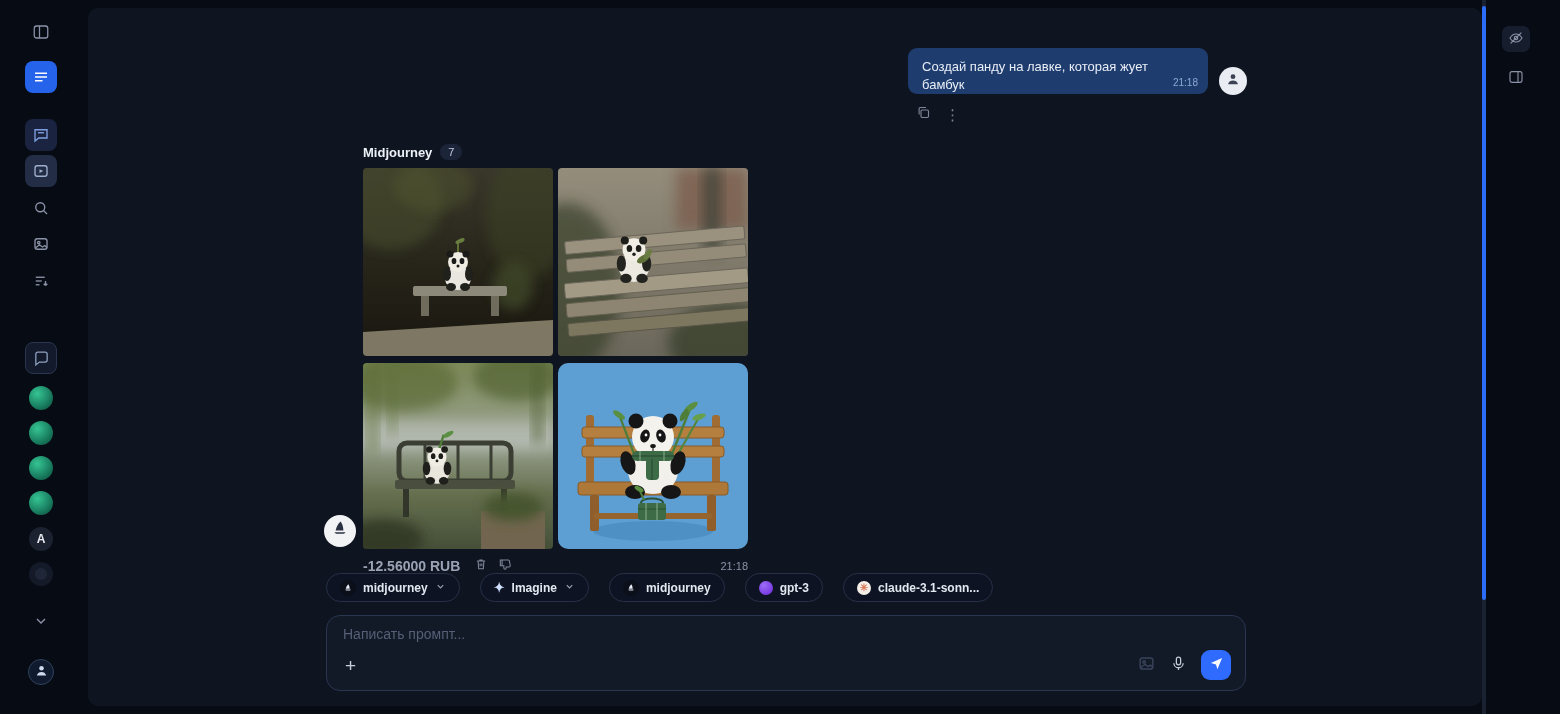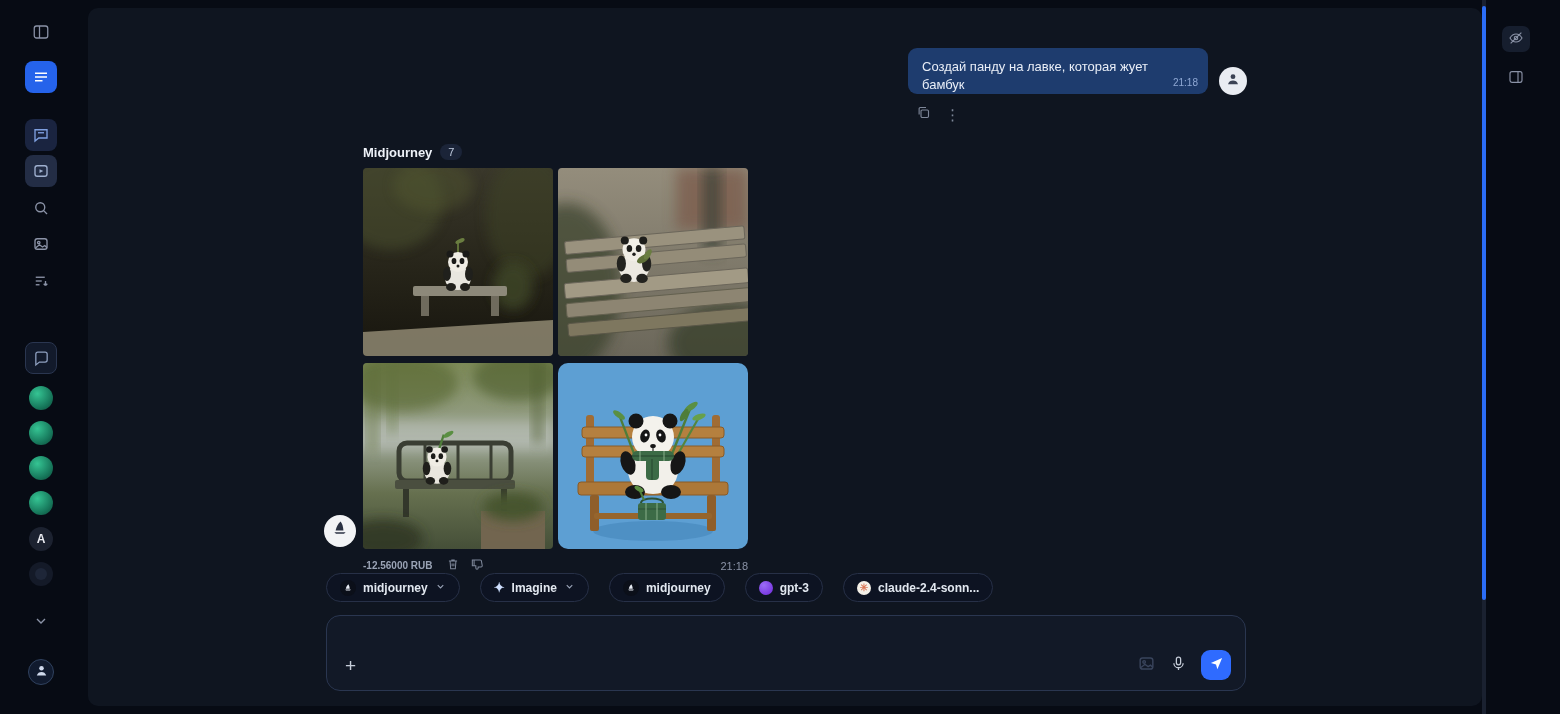--- a/index.html
+++ b/index.html
@@ -42,21 +42,21 @@
   .grid { position:absolute; left:275px; top:160px; display:grid; grid-template-columns:190px 190px;
           grid-template-rows:188px 186px; gap:7px 5px; }
   .tile { overflow:hidden; border-radius:4px; cursor:pointer; padding:0; border:none; background:none; }
   .tile svg { display:block; width:100%; height:100%; }
   .tile.big-round { border-radius:10px; }
 
   .shark-avatar { position:absolute; left:236px; top:507px; width:32px; height:32px; border-radius:50%;
                   background:#f2f3f5; display:flex; align-items:center; justify-content:center; }
 
   .meta { position:absolute; left:275px; top:549px; width:385px; display:flex; align-items:center; }
-  .cost { font-size:10px; font-weight:bold; color:#9aa3b5; margin-right:14px; }
+  .cost { font-size:14px; font-weight:bold; color:#9aa3b5; margin-right:14px; }
   .meta .icon-btn { margin-right:10px; }
   .meta-time { margin-left:auto; font-size:11px; color:#8b93a7; }
 
   .chips { position:absolute; left:238px; top:565px; display:flex; gap:20px; align-items:center; }
   .chip { display:flex; align-items:center; gap:7px; height:29px; padding:0 13px; border-radius:15px;
           background:#0d1322; border:1px solid #273047; color:#e2e8f0; font-size:12px; font-weight:bold;
           cursor:pointer; white-space:nowrap; font-family:"Liberation Sans", sans-serif; }
   .chip .mini-logo { width:16px; height:16px; border-radius:50%; background:#0b0f19; display:flex; align-items:center; justify-content:center; }
   .chip .gpt-dot { width:14px; height:14px; border-radius:50%; background:radial-gradient(circle at 35% 30%, #9b6cf8, #6d28d9); }
   .chip .claude-dot { width:14px; height:14px; border-radius:50%; background:#f4f0e8; color:#d97757; font-size:10px;
@@ -464,25 +464,26 @@
       <span>midjourney</span>
     </button>
     <button class="chip">
       <span class="gpt-dot"></span>
       <span>gpt-3</span>
     </button>
     <button class="chip">
       <span class="claude-dot">
           <span>✳</span>
         </span>
-      <span>claude-2.4-sonn...</span>
+      <span>claude-3.1-sonn...</span>
     </button>
   </div>
 
   <div class="composer">
+    <input class="prompt" type="text" placeholder="Написать промпт..." style="">
     <div class="composer-controls">
       <button class="plus-btn">
         <span>+</span>
       </button>
       <div class="ctrl-right">
         <button class="icon-btn faded-ic">
           <span>
             <svg width="19" height="19" viewBox="0 0 24 24" fill="none" stroke="currentColor" stroke-width="1.8">
                 <rect x="4" y="5" width="16" height="14" rx="3"></rect>
                 <circle cx="9" cy="10" r="1.6"></circle>

